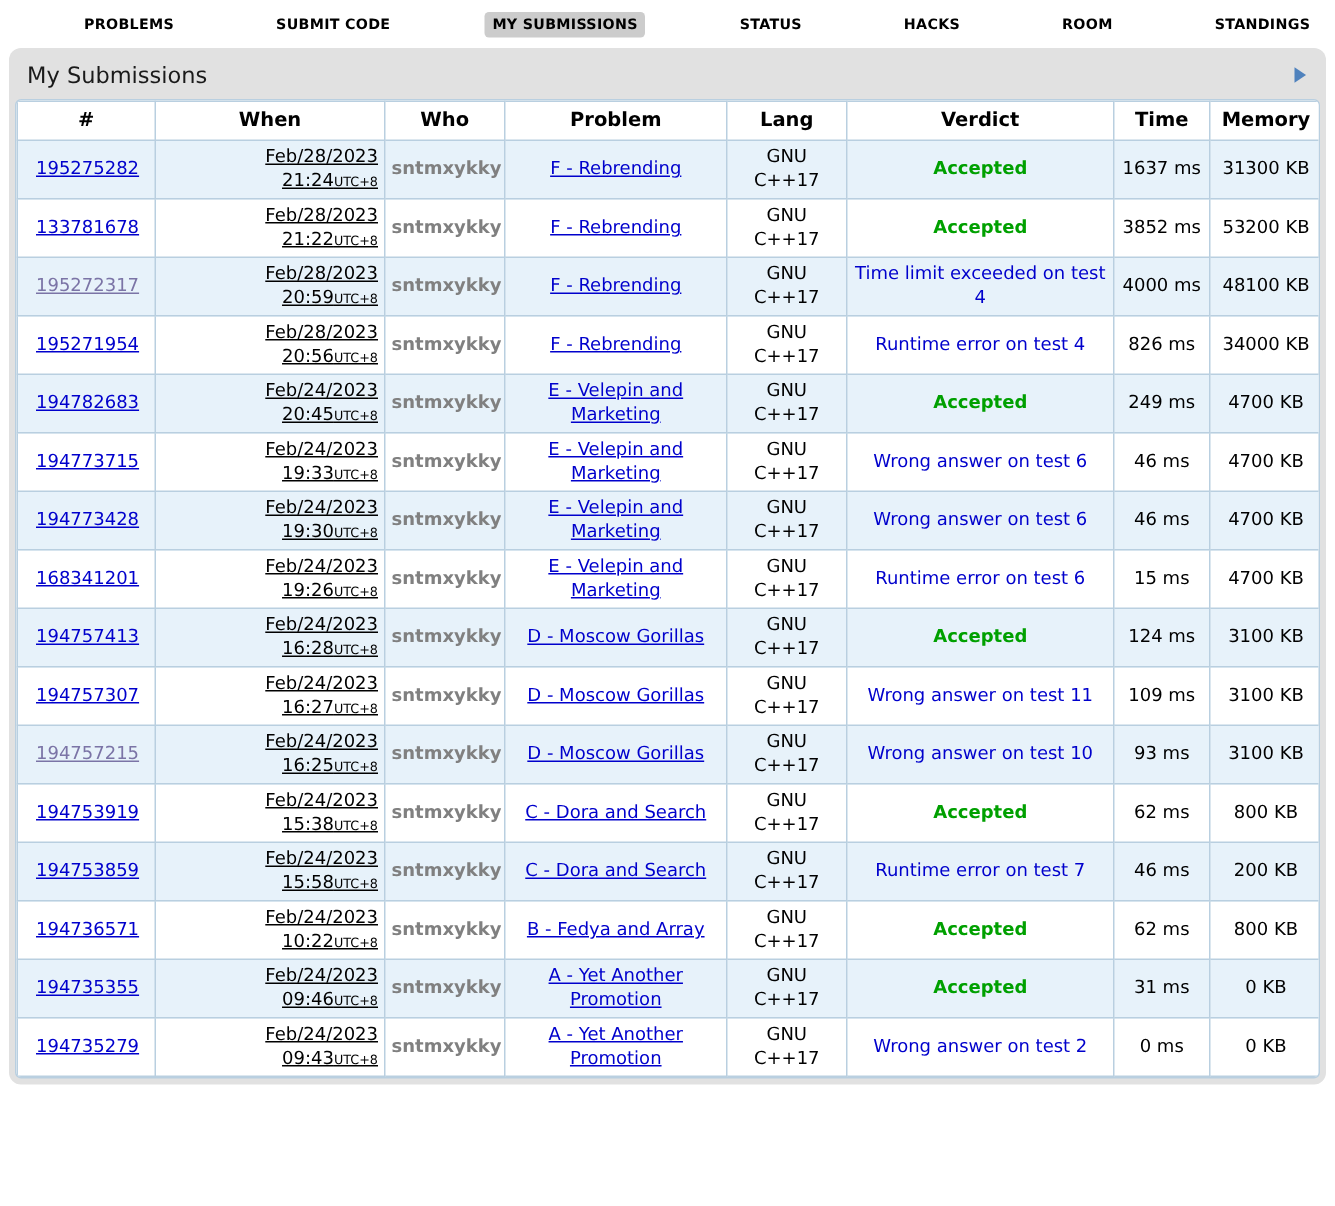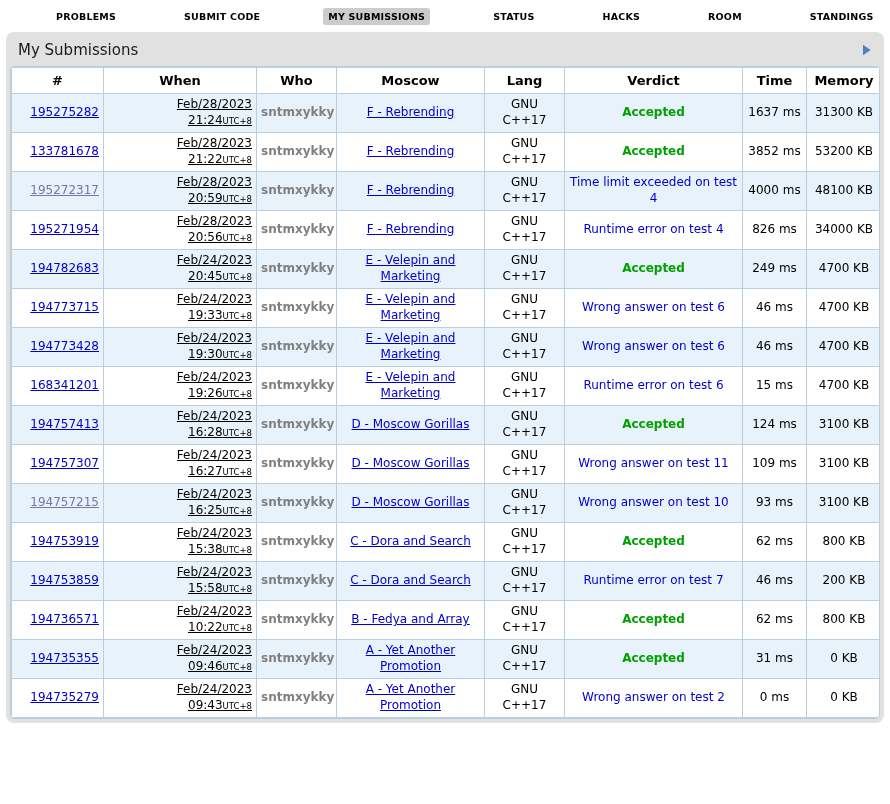--- a/index.html
+++ b/index.html
@@ -25,21 +25,21 @@
   .arrow{ width:11px; height:12px; margin-right:2px; cursor:pointer; }
   .arrow path{ fill:var(--arrow); }
 
   .table-wrap{ background:#fff; border:1px solid var(--tborder); border-radius:4px; overflow:hidden; }
   table{ width:100%; border-collapse:collapse; table-layout:fixed; }
   th,td{ border:1px solid var(--tborder); }
   th{ font-size:13px; font-weight:bold; text-align:center; padding:5px 4px; background:#fff; }
   td{ font-size:12px; text-align:center; padding:3px 4px; height:39px; line-height:1.3; }
   tr.alt td{ background:var(--rowalt); }
 
-  td.c-id{ text-align:right; padding-left:12px;margin-left:44px; }
+  td.c-id{ text-align:left; padding-left:12px;margin-left:44px; }
   td.c-when{ text-align:right; padding-left:13px;text-decoration:underline; }
   .tz{ font-size:8.5px; }
   a.lnk{ color:var(--link); text-decoration:underline; }
   a.lnk.visited{ color:var(--visited); }
   a.who-link{ color:var(--ugray); font-weight:bold; text-decoration:none; }
   .v-accepted{ color:var(--green); font-weight:bold; }
   .v-rejected{ color:var(--vblue); }
 </style>
 </head>
 <body>
@@ -72,21 +72,21 @@
         <col style="width:80px">
           <col style="width:178px">
           <col style="width:64px">
           <col style="width:75px">
       </colgroup>
       <thead>
           <tr id="thead-row">
             <th>#</th>
             <th>When</th>
             <th>Who</th>
-            <th>Moscow</th>
+            <th>Problem</th>
             <th>Lang</th>
             <th>Verdict</th>
             <th>Time</th>
             <th>Memory</th>
           </tr>
         </thead>
       <tbody id="tbody">
           <tr class="alt">
             <td class="c-id"><a href="#" class="lnk">195275282</a></td>
             <td class="c-when">

